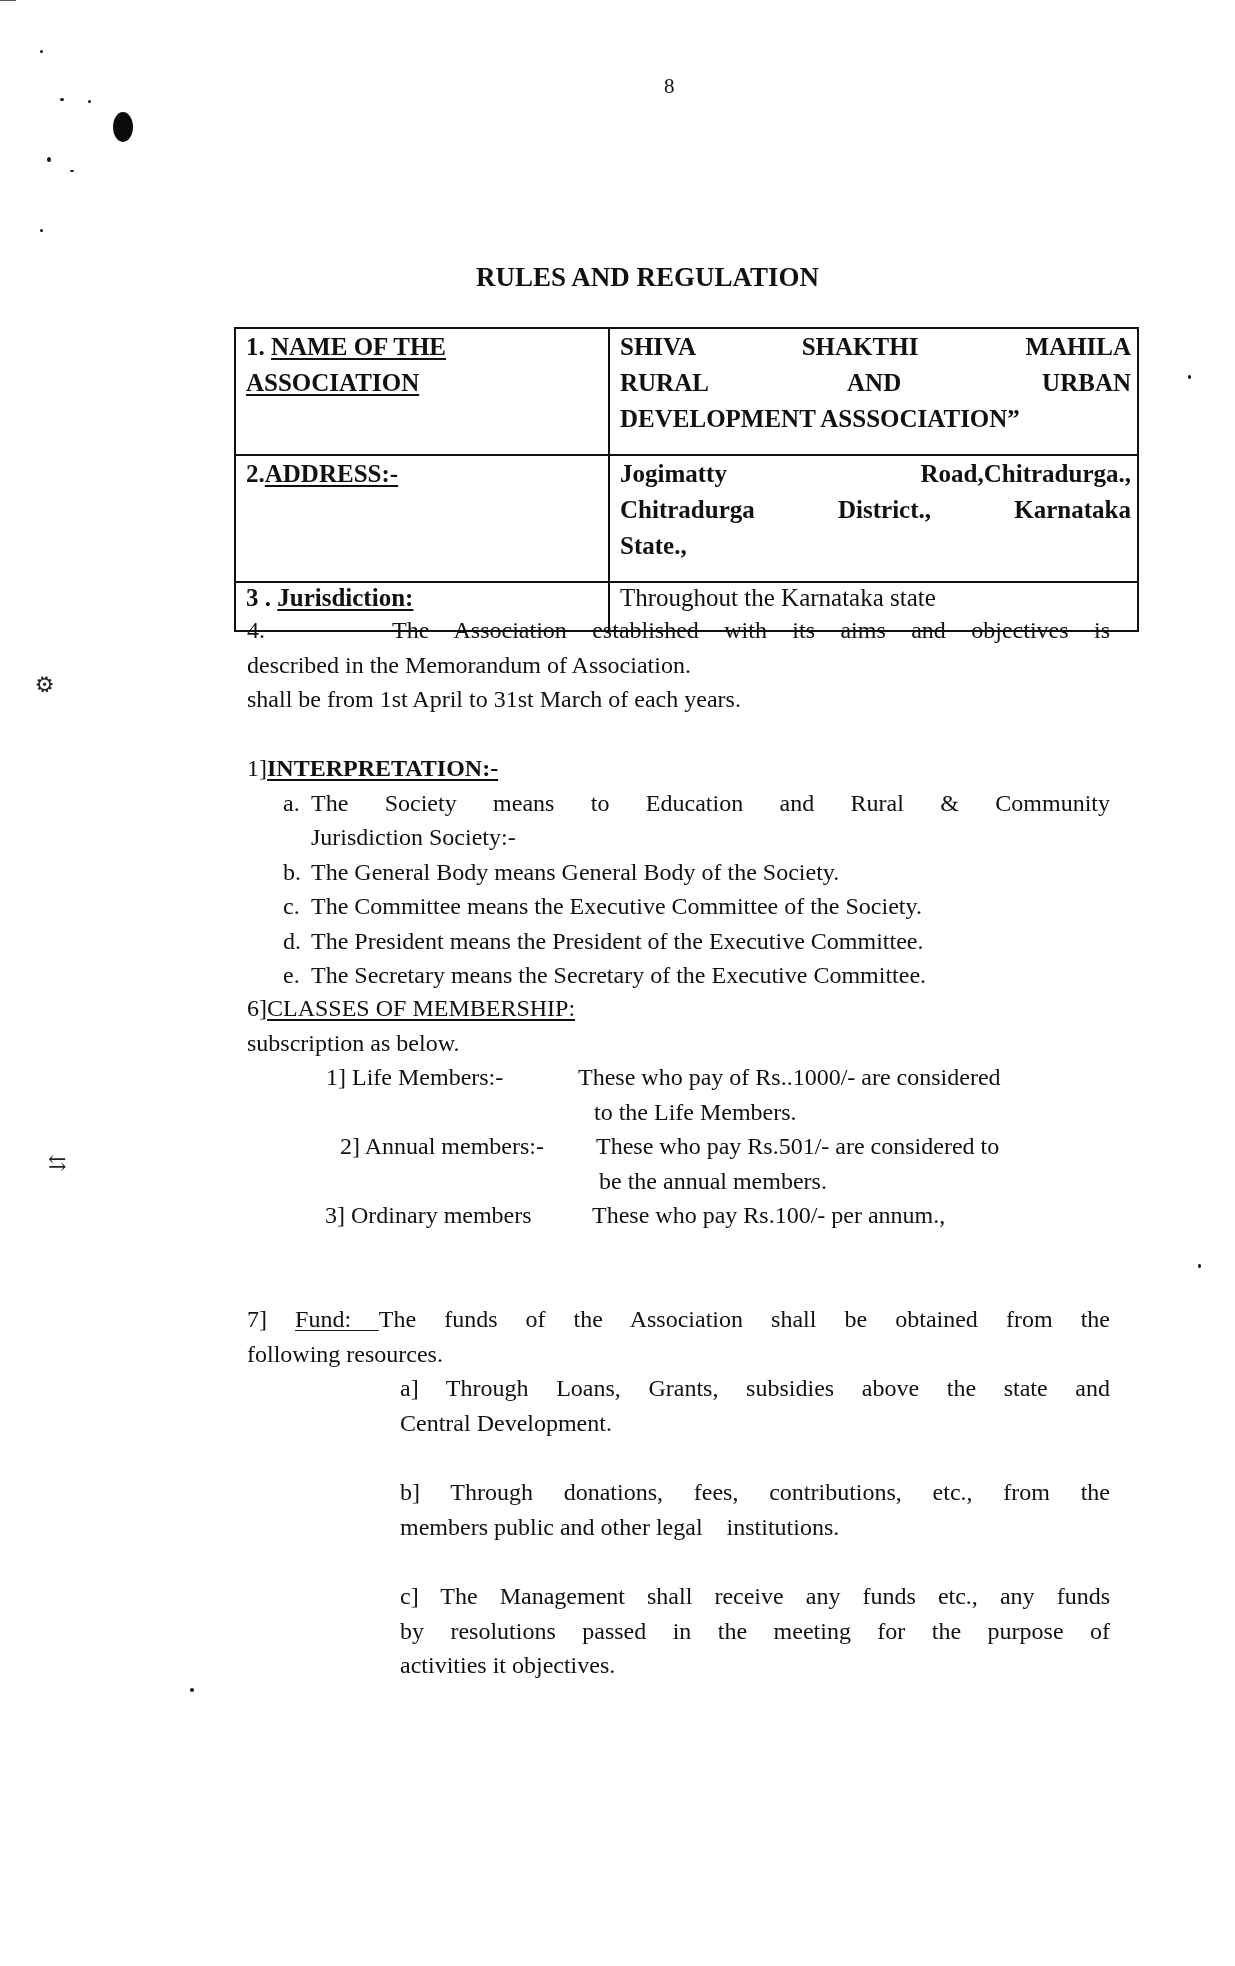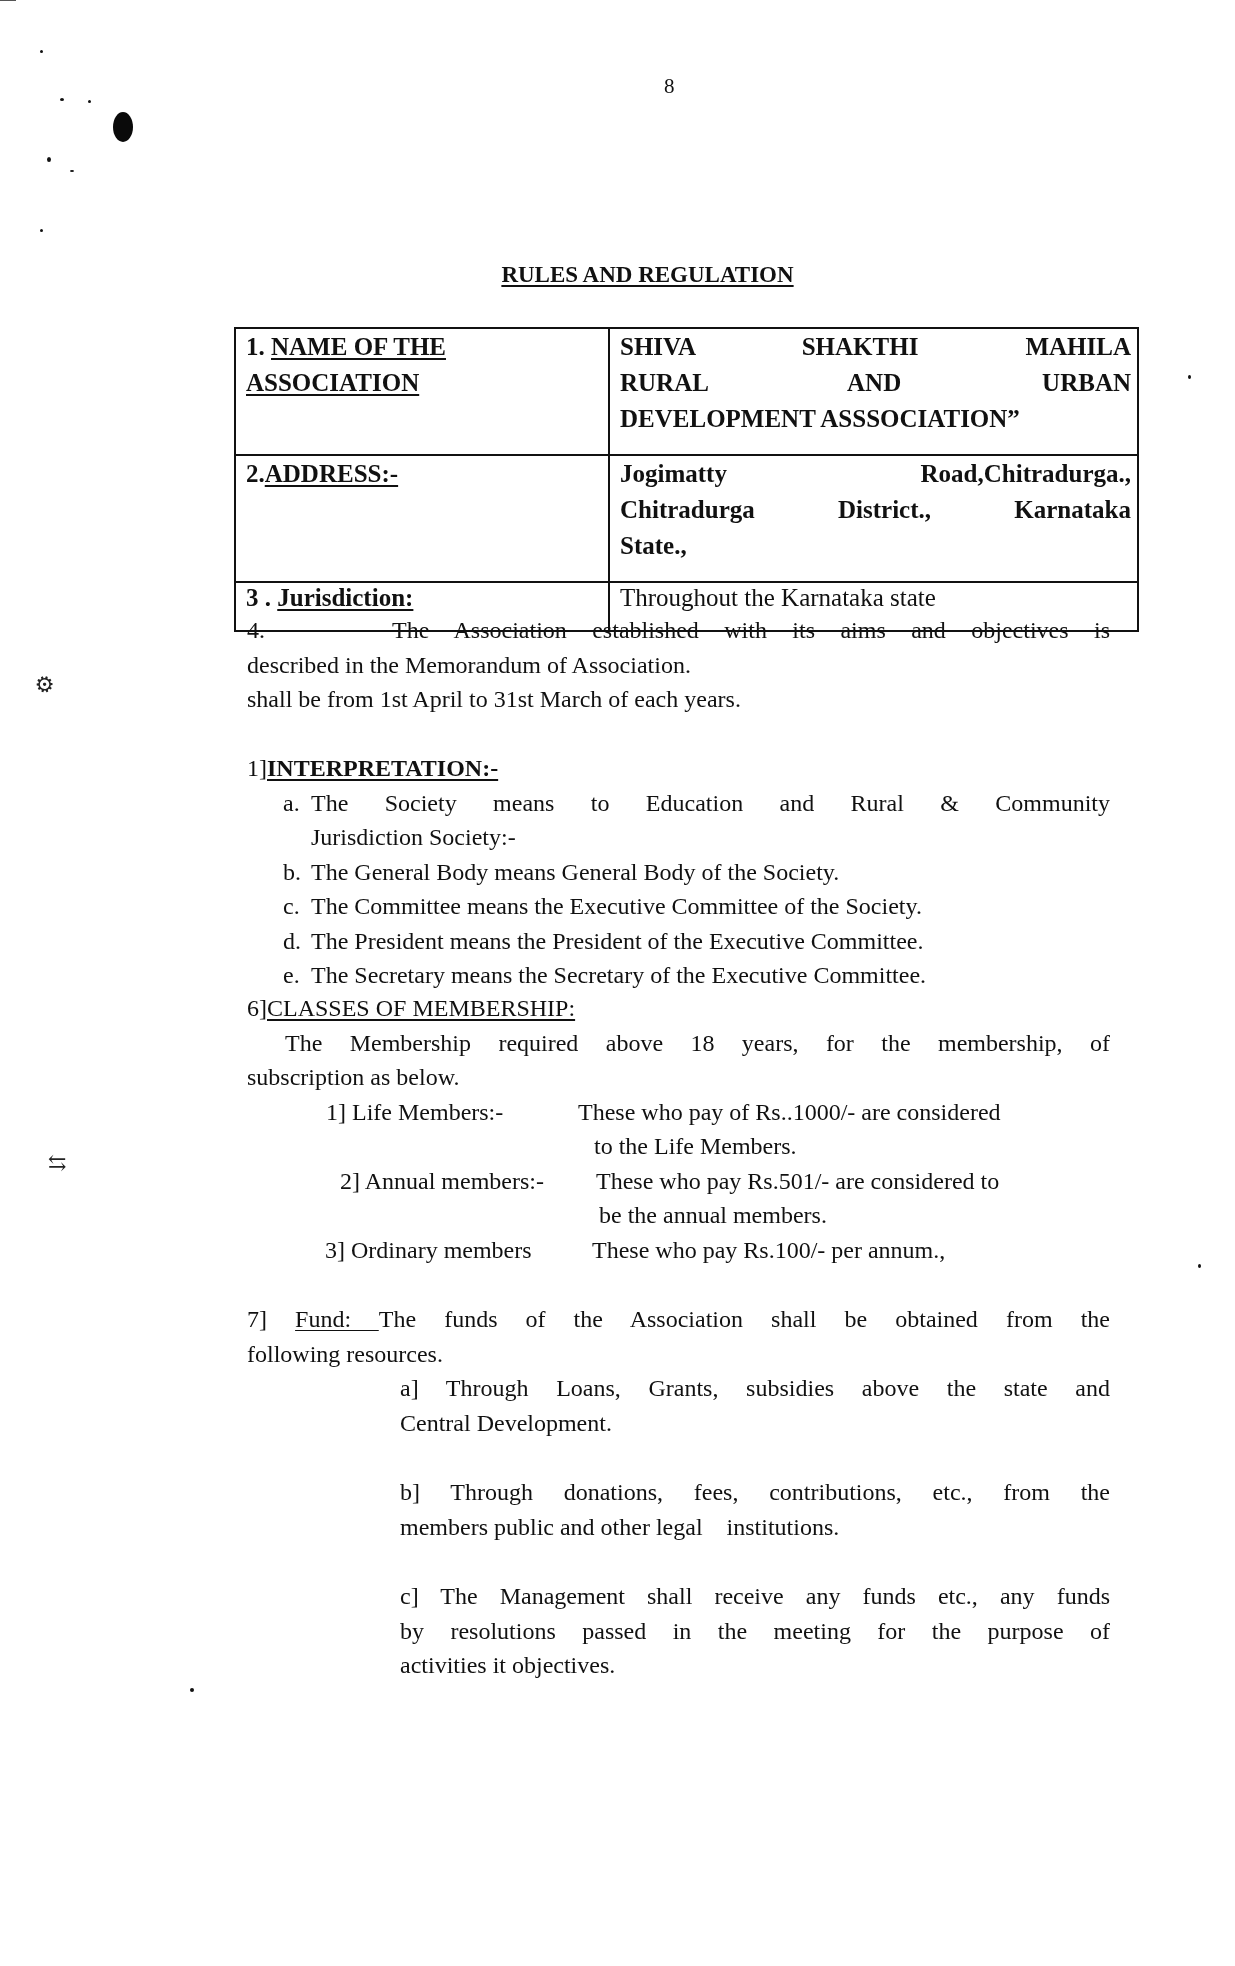--- a/index.html
+++ b/index.html
@@ -5,21 +5,21 @@
   html, body { margin: 0; padding: 0; background: #ffffff; }
   body {
     width: 1235px; height: 1966px; position: relative; overflow: hidden;
     font-family: "Liberation Serif", "DejaVu Serif", serif;
     color: #111111;
   }
   .abs { position: absolute; }
   .page-num { left: 664px; top: 74px; font-size: 21px; }
   .title {
     left: 0; width: 1235px; top: 262px; text-align: center;
-    font-size: 23px; font-weight: bold; text-decoration: underline;
+    font-size: 27px; font-weight: bold; 
     text-decoration-thickness: 2px; text-underline-offset: 3px;
     padding-left: 60px; box-sizing: border-box;
   }
   table.info {
     position: absolute; left: 234px; top: 327px; width: 905px;
     border-collapse: collapse; font-size: 25px; font-weight: bold; line-height: 36px;
   }
   table.info td { border: 2px solid #111; vertical-align: top; padding: 0 6px 17px 10px; }
   table.info td.lbl { width: 356px; }
   table.info td.val { text-align: justify; text-align-last: justify; }
@@ -127,21 +127,20 @@
     <span class="tx" style="padding-left:28px">The President means the President of the Executive Committee.</span>
   </div>
   <div class="interp-item">
     <span class="mk" style="left:36px">e.</span>
     <span class="tx" style="padding-left:28px">The Secretary means the Secretary of the Executive Committee.</span>
   </div>
 </div>
 
 <div class="body-block" style="top:991px">
   <div><span>6]</span><span class="u">CLASSES OF MEMBERSHIP:</span></div>
-  <span class="jl" style="padding-left:38px">The Membership required above 18 years, for  the membership, of</span>
   <span class="jl left">subscription as below.</span>
   <div class="mem-row">
     <span style="left:79px">1] Life Members:-</span>
     <span style="left:331px">These who pay of Rs..1000/- are considered</span>
   </div>
   <div class="mem-row">
     <span style="left:347px">to the Life Members.</span>
   </div>
   <div class="mem-row">
     <span style="left:93px">2] Annual members:-</span>

